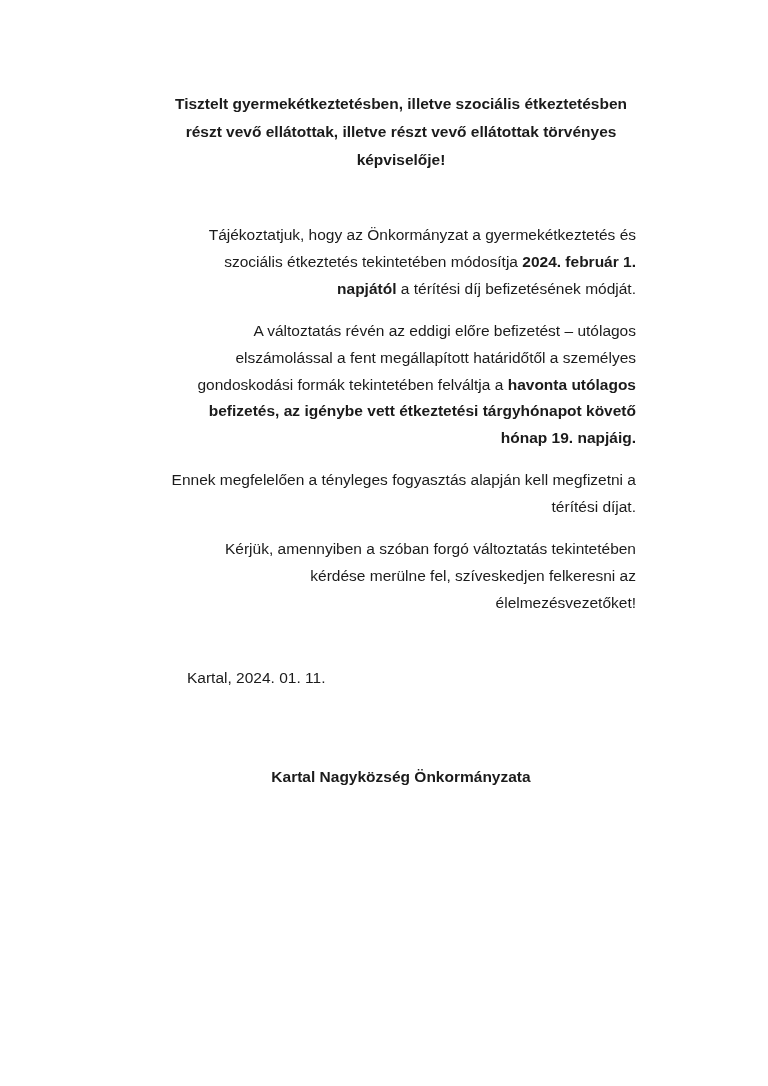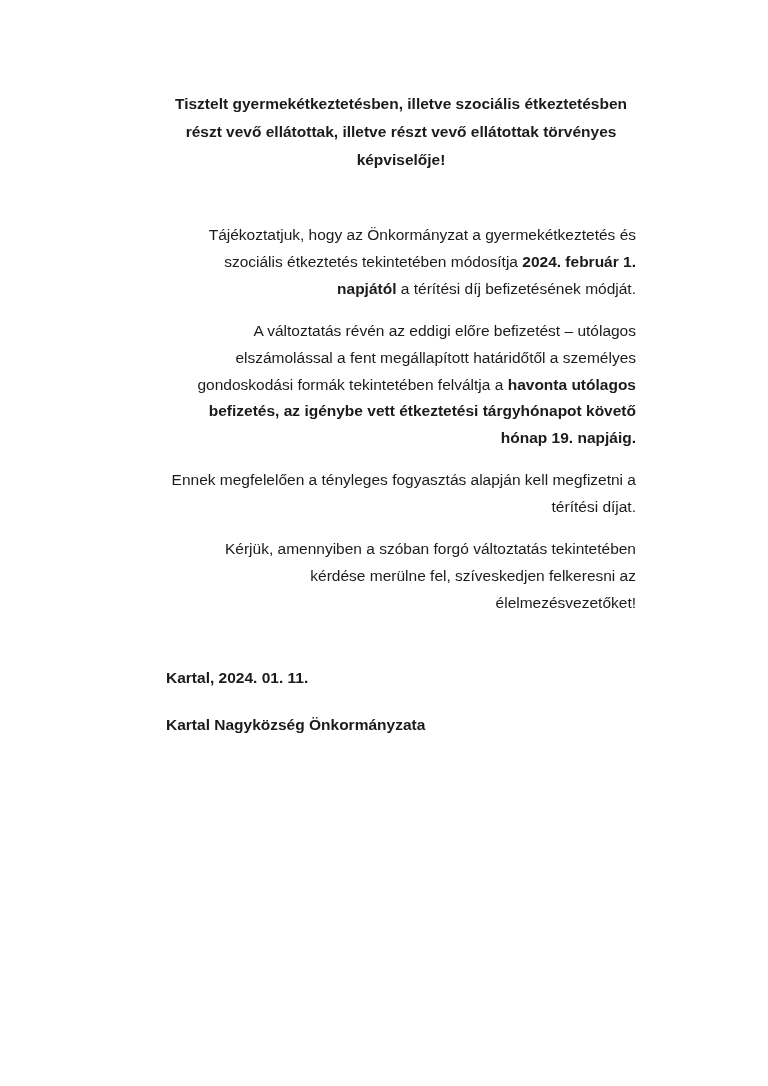--- a/index.html
+++ b/index.html
@@ -36,26 +36,27 @@
     text-align: right;
   }
   .para.bold-para {
     font-weight: normal;
   }
   .seg-bold {
     font-weight: bold;
   }
   .dateline {
     margin-top: 48px;
-    font-weight: bold;
+    font-weight: normal;
+    margin-left: 21px;
   }
   .signature {
-    margin-top: 20px;
+    margin-top: 72px;
     font-weight: bold;
-    text-align: left;
+    text-align: center;
   }
 </style>
 </head>
 <body>
 
 <div class="page">
 
   <h1 class="doc-title">Tisztelt gyermekétkeztetésben, illetve szociális étkeztetésben részt vevő ellátottak, illetve részt vevő ellátottak törvényes képviselője!</h1>
 
   <p class="para"><span>Tájékoztatjuk, hogy az Önkormányzat a gyermekétkeztetés és szociális étkeztetés tekintetében módosítja </span><span class="seg-bold">2024. február 1. napjától</span><span> a térítési díj befizetésének módját.</span></p>

